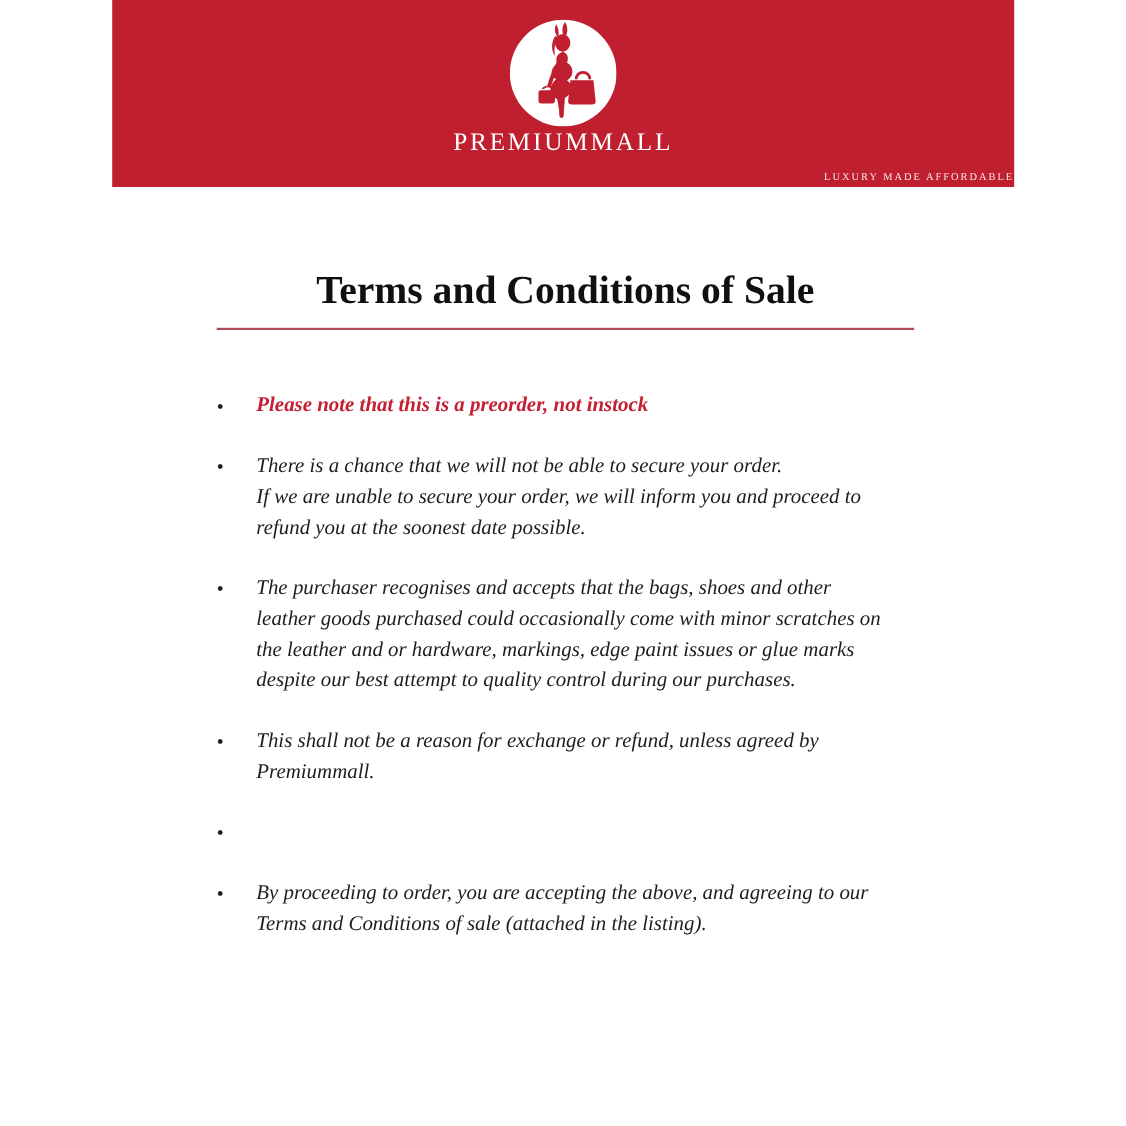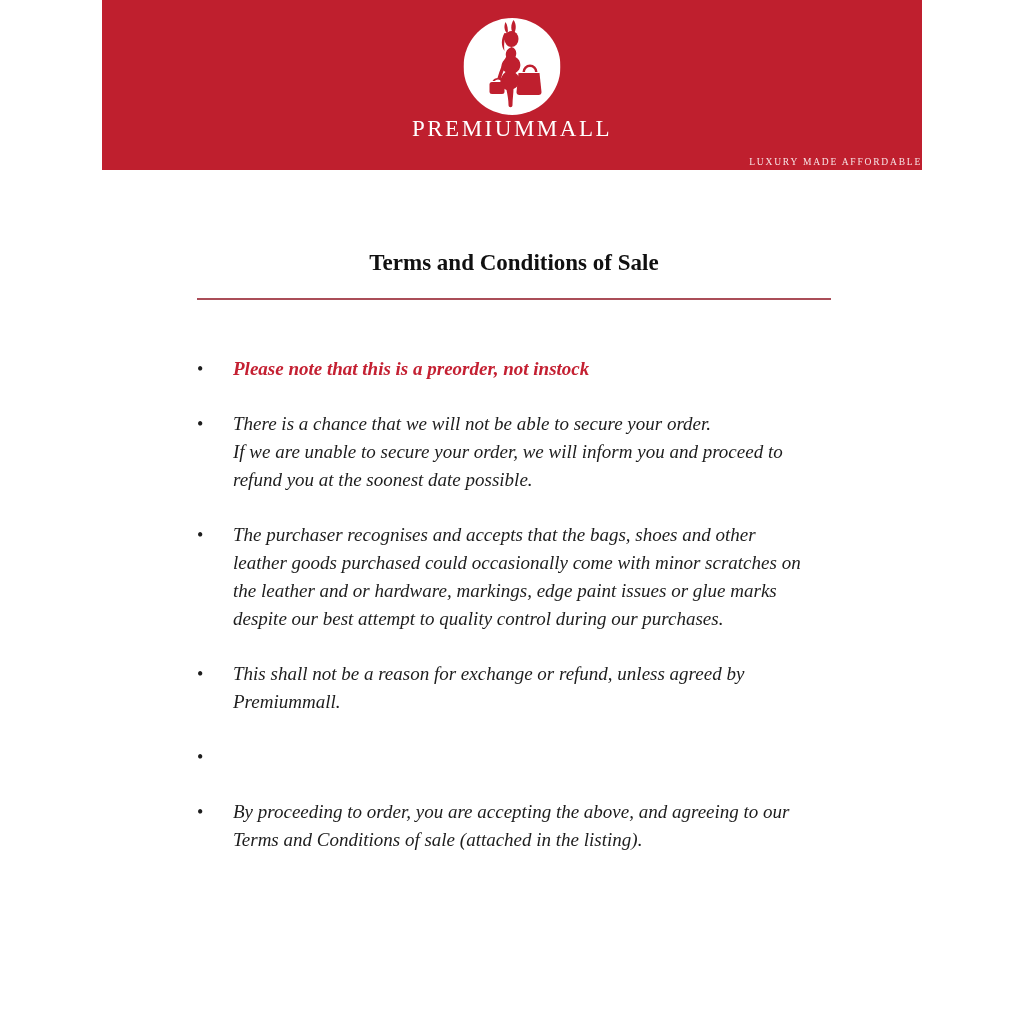--- a/index.html
+++ b/index.html
@@ -46,21 +46,21 @@
     font-weight:400;
     white-space:nowrap;
     margin-top:12px;
   }
   .content{
     position:absolute;left:197px;top:243px;width:634px;
   }
   .title{
     margin:0;
     text-align:center;
-    font-size:23px;
+    font-size:36px;
     line-height:40px;
     font-weight:bold;
     color:#101010;
   }
   .rule{
     height:2px;
     background:var(--rule-red,#aa4d58);
     margin-top:15px;
   }
   .terms{

